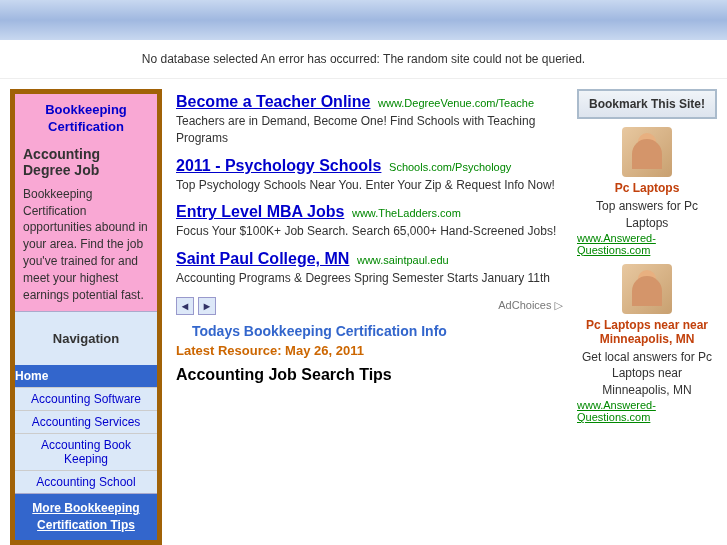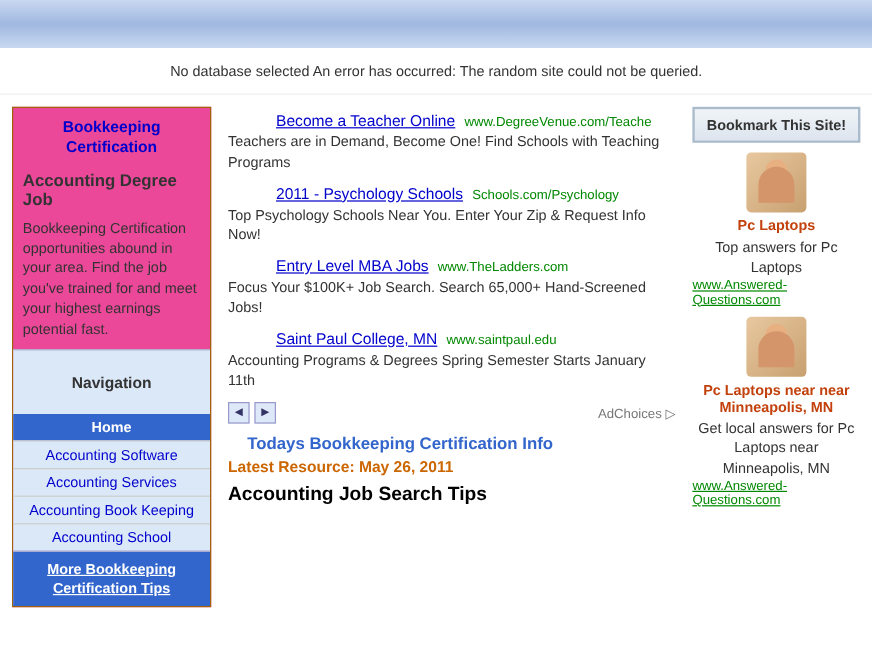--- a/index.html
+++ b/index.html
@@ -31,24 +31,24 @@
     
     .main-container {
       display: flex;
       padding: 10px;
       gap: 8px;
       background: #fff;
     }
 
     
     .sidebar {
-      width: 166px;
+      width: 152px;
       flex-shrink: 0;
-      border: 1px solid #a16207;
-      background: #ec4899;
+      border: 5px solid #a16207;
+      background: #f9a8d4;
     }
 
     .sidebar-title {
       text-align: center;
       color: #00c;
       font-weight: bold;
       font-size: 13px;
       padding: 8px 5px 4px;
       line-height: 1.3;
     }
@@ -76,21 +76,20 @@
     .nav-header {
       text-align: center;
       font-weight: bold;
       font-size: 13px;
       color: #333;
       padding: 19px 0;
     }
 
     .nav-home {
       background: #3366cc;
-      text-align: center;
       color: #fff;
       font-weight: bold;
       font-size: 12px;
       padding: 4px 0;
     }
 
     .nav-item {
       text-align: center;
       color: #00c;
       font-size: 12px;
@@ -113,25 +112,24 @@
 
     
     .center-content {
       flex: 1;
       min-width: 0;
       padding: 4px 6px;
     }
 
     .ad-link {
       color: #00c;
-      font-weight: normal;
-      font-size: 13px;
+      font-weight: bold;
+      font-size: 16px;
       text-decoration: underline;
       cursor: pointer;
-      margin-left: 40px;
     }
 
     .ad-url {
       color: #080;
       font-size: 11px;
       margin-left: 4px;
     }
 
     .ad-block {
       margin-bottom: 10px;

